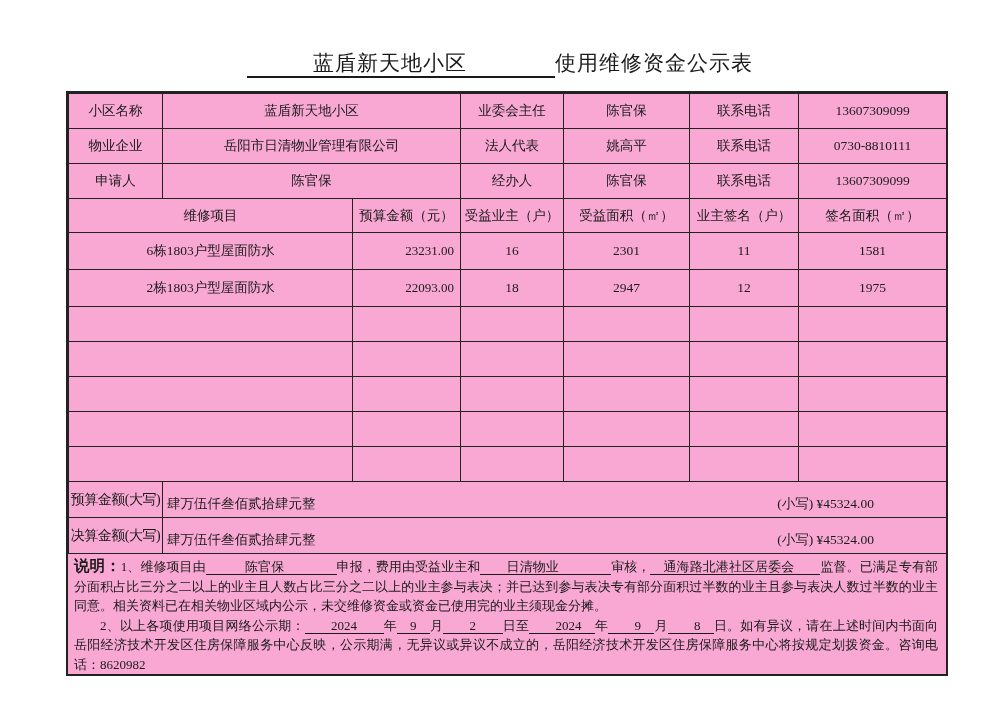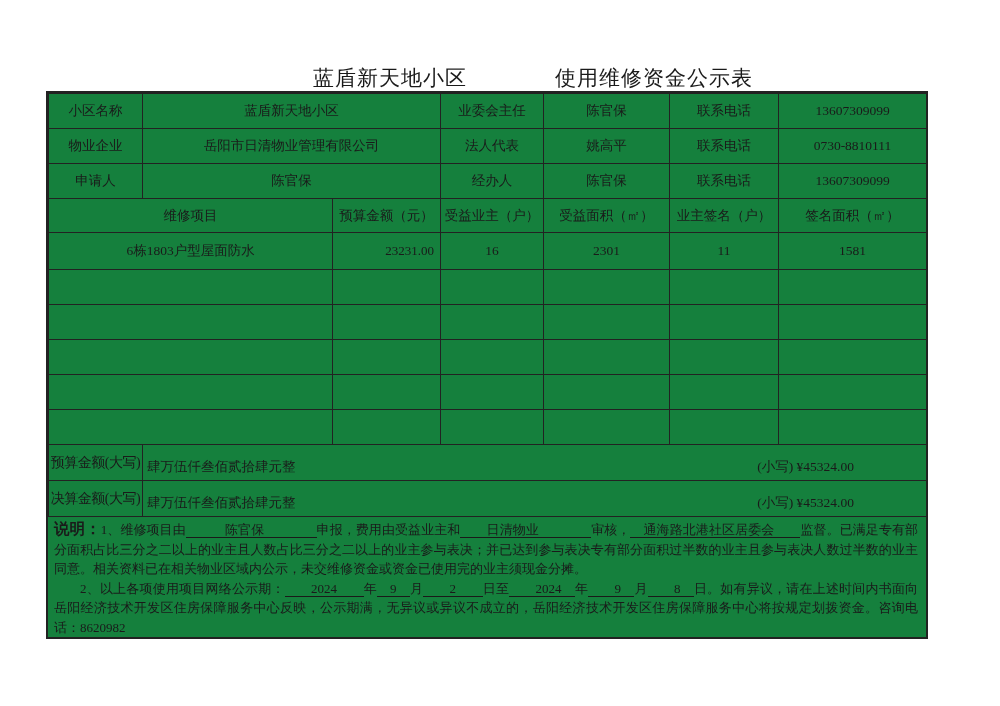--- a/index.html
+++ b/index.html
@@ -10,27 +10,26 @@
     font-family:"Liberation Serif","DejaVu Serif",serif;
     color:#1a1a1a;
     overflow:hidden;
   }
   .doc-title{
     position:absolute;top:49px;left:0;right:0;
     text-align:center;
     font-size:21px;
     letter-spacing:1px;
     white-space:pre;
-    margin-top:15px;
   }
   .doc-title .u{border-bottom:2px solid #1a1a1a;padding-bottom:1px;}
   .sheet{
-    position:absolute;left:46px;top:91px;width:878px;
+    position:absolute;left:66px;top:91px;width:878px;
     border:2px solid #222;
-    background:#15803d;
+    background:#f9a8d4;
   }
   table{border-collapse:collapse;table-layout:fixed;width:878px;}
   table + table{margin-top:-1px;}
   td,th{
     border:1px solid #222;
     padding:0;
     font-weight:normal;
     font-size:13.5px;
     text-align:center;
     vertical-align:middle;
@@ -131,20 +130,28 @@
         <td>签名面积（㎡）</td>
       </tr>
       <tr class="data">
         <td>6栋1803户型屋面防水</td>
         <td class="num">23231.00</td>
         <td>16</td>
         <td>2301</td>
         <td>11</td>
         <td>1581</td>
       </tr>
+      <tr class="data">
+        <td>2栋1803户型屋面防水</td>
+        <td class="num">22093.00</td>
+        <td>18</td>
+        <td>2947</td>
+        <td>12</td>
+        <td>1975</td>
+      </tr>
       <tr class="empty">
             <td></td>
             <td></td>
             <td></td>
             <td></td>
             <td></td>
             <td></td>
           </tr>
       <tr class="empty">
             <td></td>

